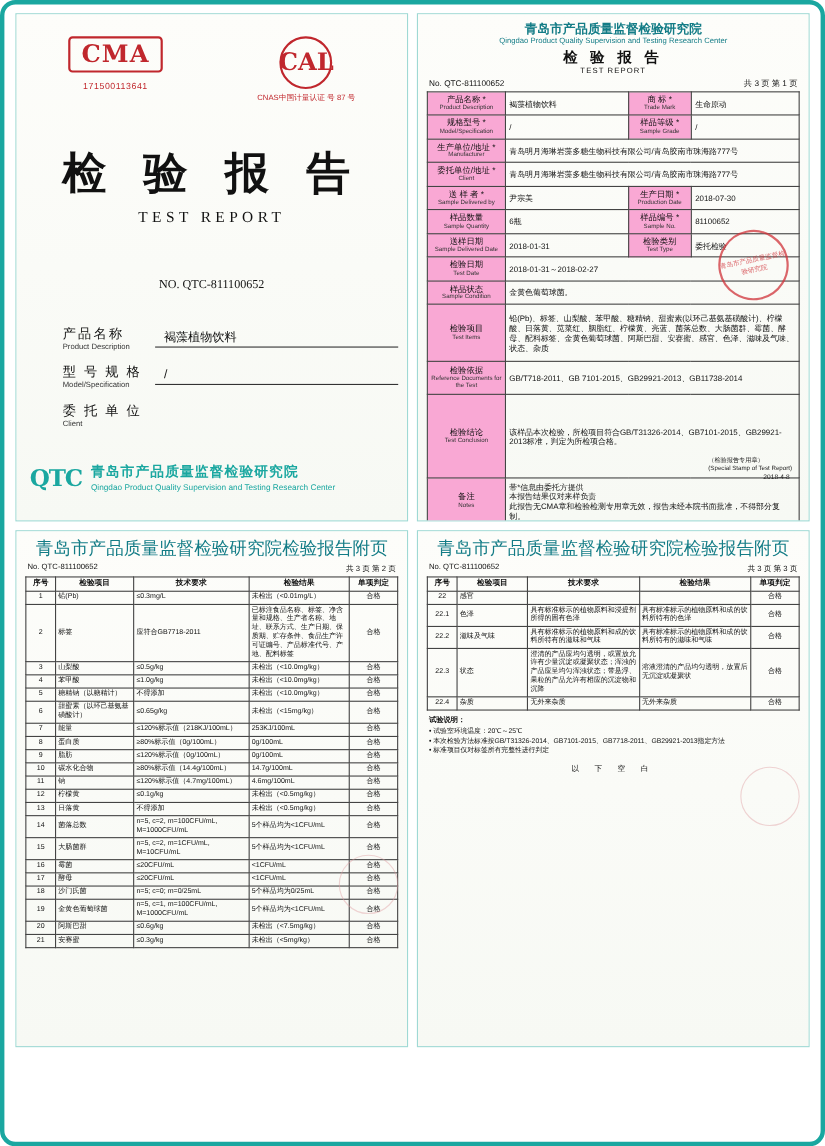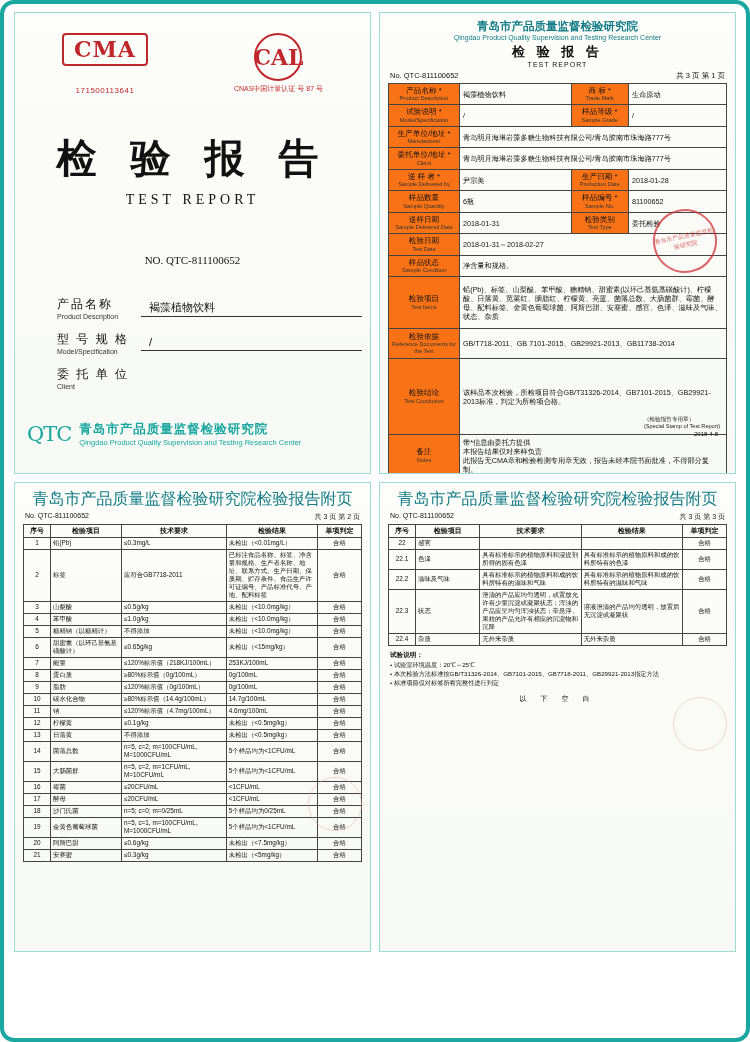--- a/index.html
+++ b/index.html
@@ -48,21 +48,21 @@
 
   
   .cover-logos { display:flex; justify-content:center; gap:86px; margin-top:14px; }
   .logo-cma { text-align:center; }
   .cma-mark {
     font-family:"DejaVu Serif", serif;
     font-size: 22px; font-weight:bold; color:#c0272d;
     border:2px solid #c0272d; border-radius: 4px;
     padding: 1px 10px 2px 10px; letter-spacing:1px;
   }
-  .cma-no { font-size:8px; color:#c0272d; margin-top:20px; letter-spacing:0.5px;}
+  .cma-no { font-size:8px; color:#c0272d; margin-top:8px; letter-spacing:0.5px;}
   .logo-cal { }
   .cal-circle {
     width:48px;height:48px;border-radius:50%;
     border:2.5px solid #c0272d; color:#c0272d;
     display:flex;align-items:center;justify-content:center;
     font-size:22px;font-weight:bold;font-family:"DejaVu Serif",serif;
     margin:0 auto;
   }
   .cal-no { font-size:7px;color:#c0272d;margin-top:3px;}
   .cover-title {
@@ -76,36 +76,36 @@
   .cf-row { display:flex; align-items:center; margin-bottom:11px; font-size:10px; }
   .cf-label { width:84px; }
   .cf-label .cn { font-size:12px; letter-spacing:2px; display:block; }
   .cf-label .en { font-size:7px; color:#333; display:block; }
   .cf-val {
     flex:1; border-bottom:1px solid #333; padding:0 4px 1px 8px;
     font-size:11px; min-height:15px; max-width:236px;
   }
   .cover-footer { position:absolute; left:12px; right:12px; bottom:26px; display:flex; align-items:center; gap:8px;}
   .qtc-logo {
-    font-family:"DejaVu Serif", serif; font-weight:normal; font-size:21px;
+    font-family:"DejaVu Serif", serif; font-weight:bold; font-size:21px;
     color:#1aa7a0; letter-spacing:-1px;
   }
   .qtc-text .cn { font-size:12.5px; font-weight:bold; color:#1aa7a0; letter-spacing:1px;}
   .qtc-text .en { font-size:7.5px; color:#1aa7a0; }
 
   
   .rpt-head { text-align:center; }
   .rpt-head .cn { font-size:11.5px; font-weight:bold; color:#137c86; }
   .rpt-head .en { font-size:7px; color:#137c86; }
   .rpt-head .t1 { font-size:13px; font-weight:bold; letter-spacing:4px; margin-top:2px;}
   .rpt-head .t2 { font-size:7px; letter-spacing:1px;}
   .rpt-meta { display:flex; justify-content:space-between; font-size:7.5px; margin:3px 2px 2px 2px;}
   table.tbl { width:100%; border-collapse:collapse; table-layout:fixed; }
   table.tbl td { border:1px solid #444; padding:2px 3px; vertical-align:middle; font-size:7.2px; line-height:1.25; }
-  .lbl { text-align:center; background:#f97316; }
+  .lbl { text-align:center; background:#f9a8d4; }
   .lbl .cn { font-size:7.6px; display:block; }
   .lbl .en { font-size:5.6px; color:#333; display:block; }
   .val { font-size:7.4px; }
   .val-sm { font-size:6.4px; line-height:1.3; }
   .seal {
     position:absolute; right:18px; top:196px;
     width:64px;height:64px;border-radius:50%;
     border:2px solid #d0333a; color:#d0333a;
     font-size:6px; display:flex; align-items:center; justify-content:center;
     text-align:center; opacity:.75; transform:rotate(-12deg);
@@ -211,21 +211,21 @@
                 </td>
               <td class="val">褐藻植物饮料</td>
               <td class="lbl">
                   <span class="cn">商 标 *</span>
                   <span class="en">Trade Mark</span>
                 </td>
               <td class="val">生命原动</td>
             </tr>
             <tr>
               <td class="lbl">
-                  <span class="cn">试验说明 *</span>
+                  <span class="cn">规格型号 *</span>
                   <span class="en">Model/Specification</span>
                 </td>
               <td class="val">/</td>
               <td class="lbl">
                   <span class="cn">样品等级 *</span>
                   <span class="en">Sample Grade</span>
                 </td>
               <td class="val">/</td>
             </tr>
             <tr>
@@ -245,21 +245,21 @@
             <tr>
               <td class="lbl">
                   <span class="cn">送 样 者 *</span>
                   <span class="en">Sample Delivered by</span>
                 </td>
               <td class="val">尹宗美</td>
               <td class="lbl">
                   <span class="cn">生产日期 *</span>
                   <span class="en">Production Date</span>
                 </td>
-              <td class="val">2018-01-28</td>
+              <td class="val">2018-07-30</td>
             </tr>
             <tr>
               <td class="lbl">
                   <span class="cn">样品数量</span>
                   <span class="en">Sample Quantity</span>
                 </td>
               <td class="val">6瓶</td>
               <td class="lbl">
                   <span class="cn">样品编号 *</span>
                   <span class="en">Sample No.</span>
@@ -283,21 +283,21 @@
                   <span class="cn">检验日期</span>
                   <span class="en">Test Date</span>
                 </td>
               <td class="val" colspan="3">2018-01-31～2018-02-27</td>
             </tr>
             <tr>
               <td class="lbl">
                   <span class="cn">样品状态</span>
                   <span class="en">Sample Condition</span>
                 </td>
-              <td class="val" colspan="3">净含量和规格。</td>
+              <td class="val" colspan="3">金黄色葡萄球菌。</td>
             </tr>
             <tr style="height:52px">
               <td class="lbl">
                   <span class="cn">检验项目</span>
                   <span class="en">Test Items</span>
                 </td>
               <td class="val-sm" colspan="3">铅(Pb)、标签、山梨酸、苯甲酸、糖精钠、甜蜜素(以环己基氨基磺酸计)、柠檬酸、日落黄、苋菜红、胭脂红、柠檬黄、亮蓝、菌落总数、大肠菌群、霉菌、酵母、配料标签、金黄色葡萄球菌、阿斯巴甜、安赛蜜、感官、色泽、滋味及气味、状态、杂质</td>
             </tr>
             <tr style="height:30px">
               <td class="lbl">

